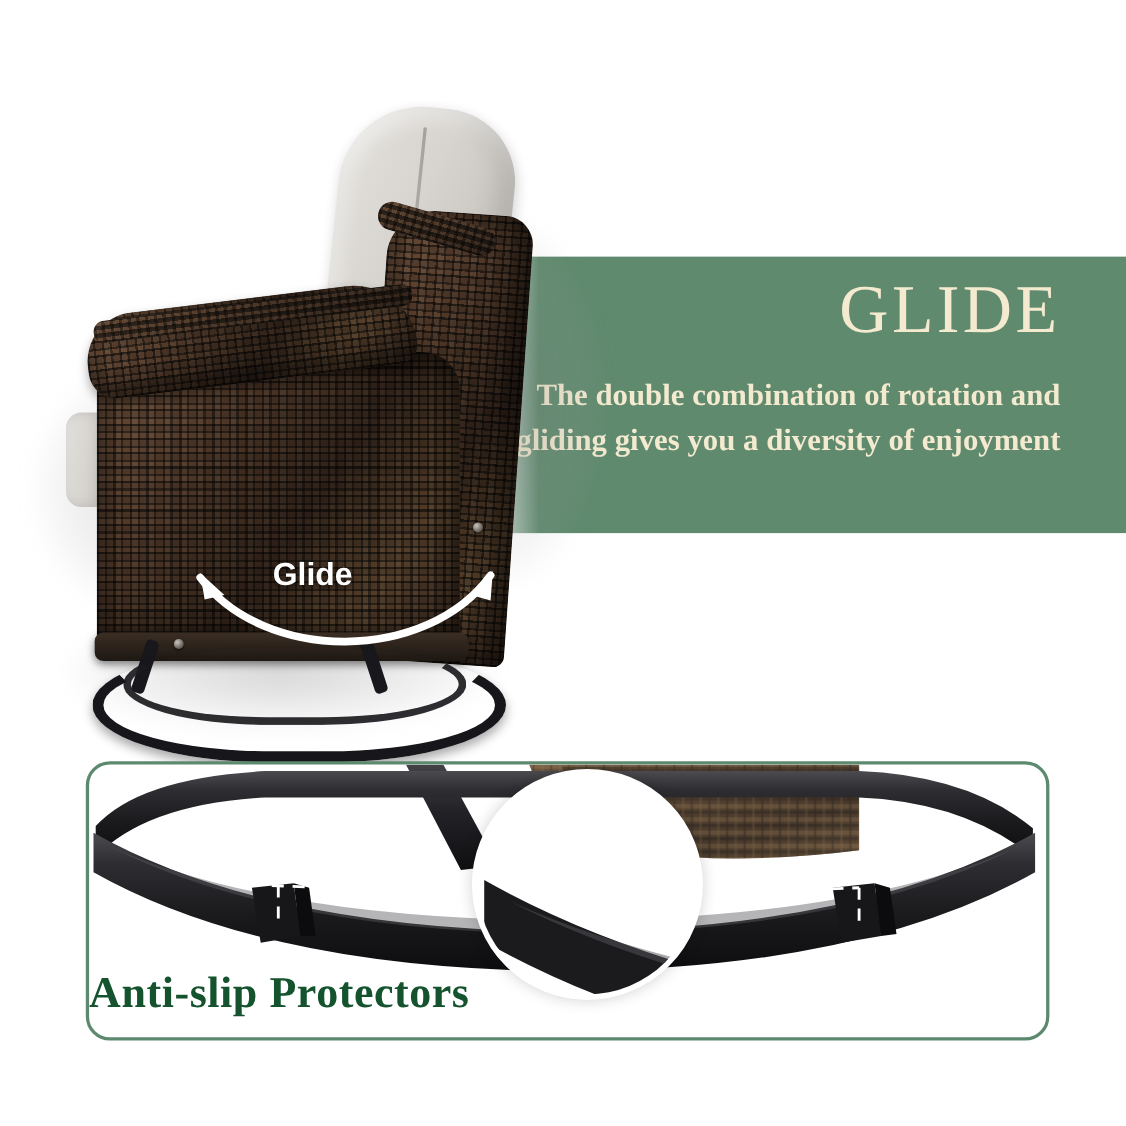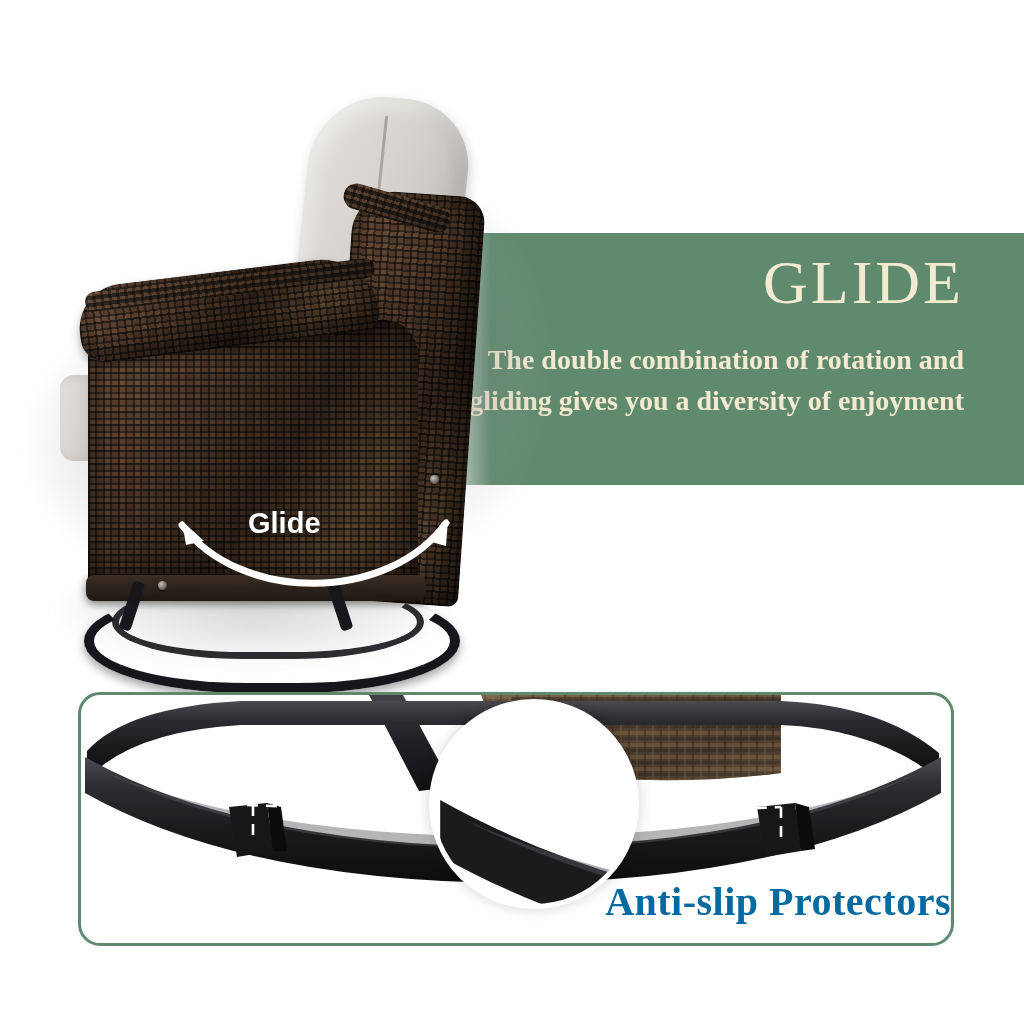--- a/index.html
+++ b/index.html
@@ -159,22 +159,22 @@
   
   #bottom-panel{
     position:absolute;left:78px;top:692px;width:870px;height:248px;
     border:3px solid #5d8a6e;border-radius:22px;
     background:#ffffff;overflow:hidden;
   }
   #frame-art{position:absolute;left:0;top:0;width:864px;height:190px;}
 
   #antislip-title{
     position:absolute;left:0;right:0;bottom:18px;
-    text-align:right;font-size:40px;font-weight:bold;
-    color:#0369a1;letter-spacing:.5px;
+    text-align:left;font-size:40px;font-weight:bold;
+    color:#14532d;letter-spacing:.5px;
     font-family:"Liberation Serif", serif;
   }
 
   
   #magnifier{
     position:absolute;left:348px;top:4px;width:200px;height:200px;
     border-radius:50%;border:5px solid #ffffff;
     box-shadow:0 0 14px rgba(0,0,0,.18);
     overflow:hidden;background:#ffffff;
   }

